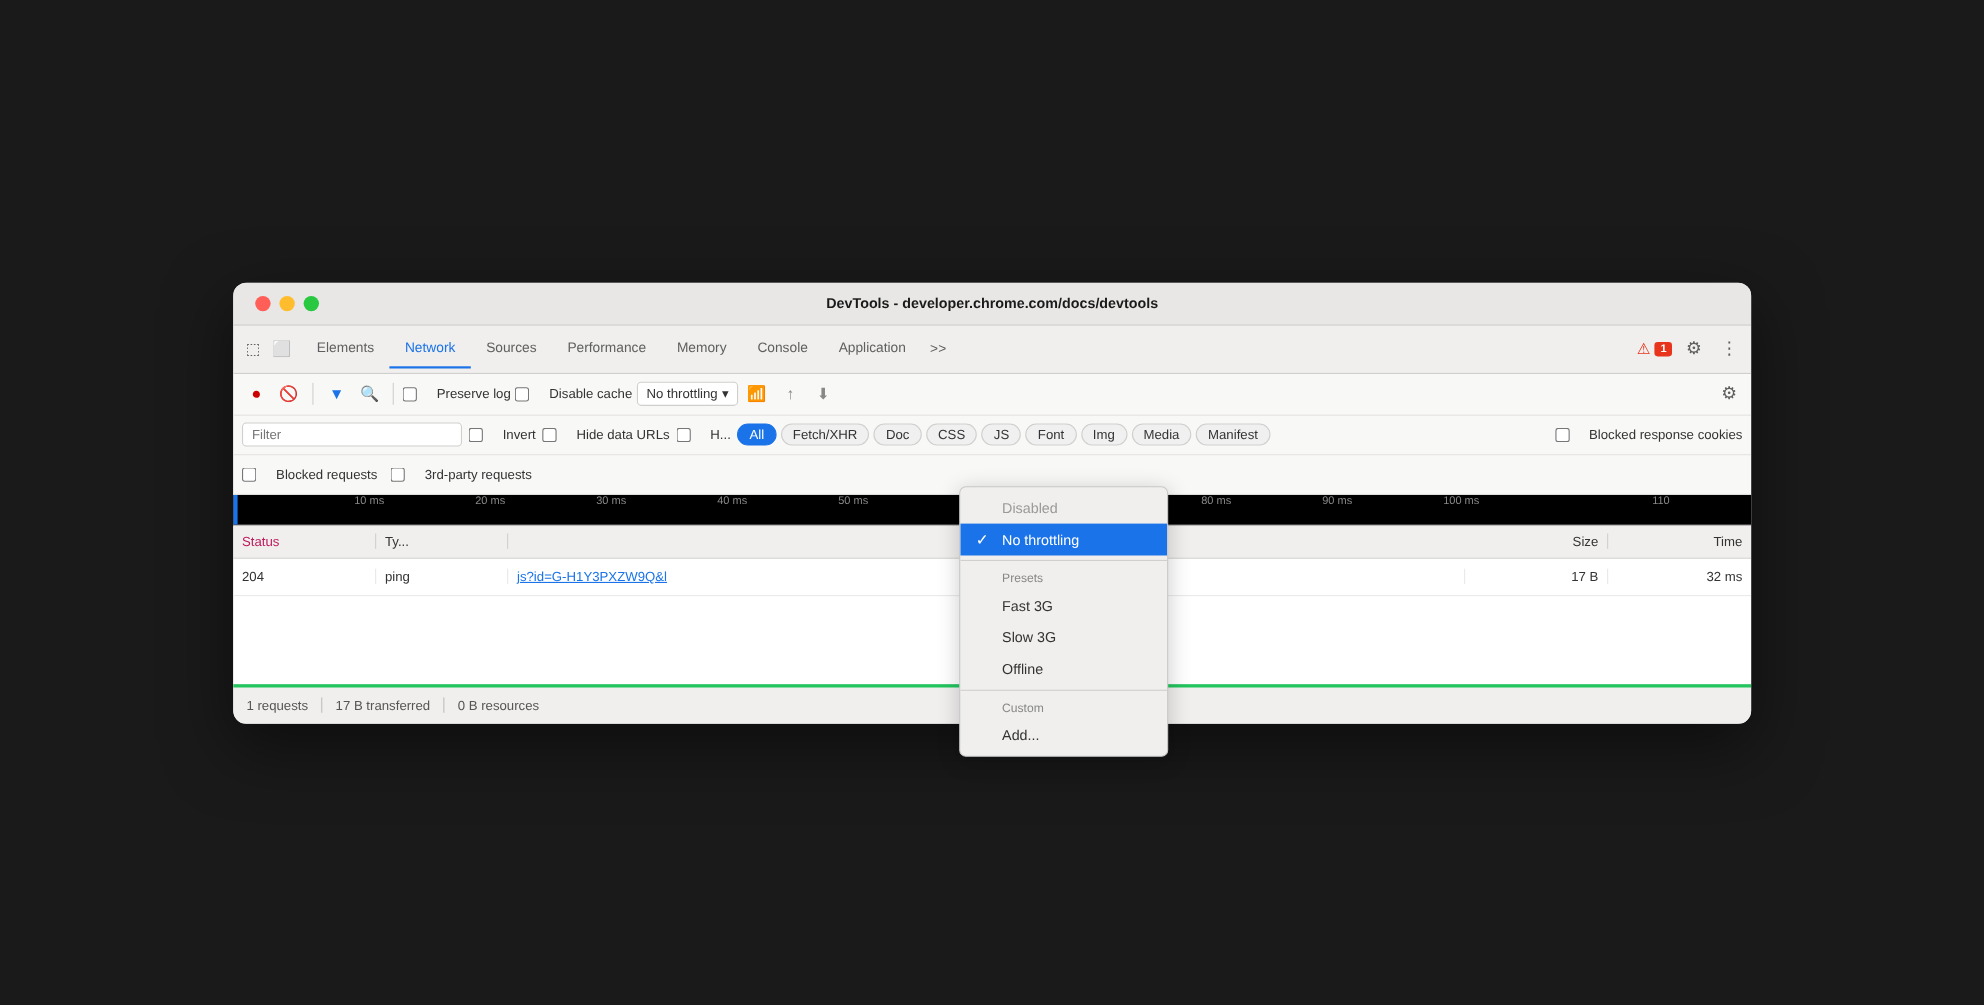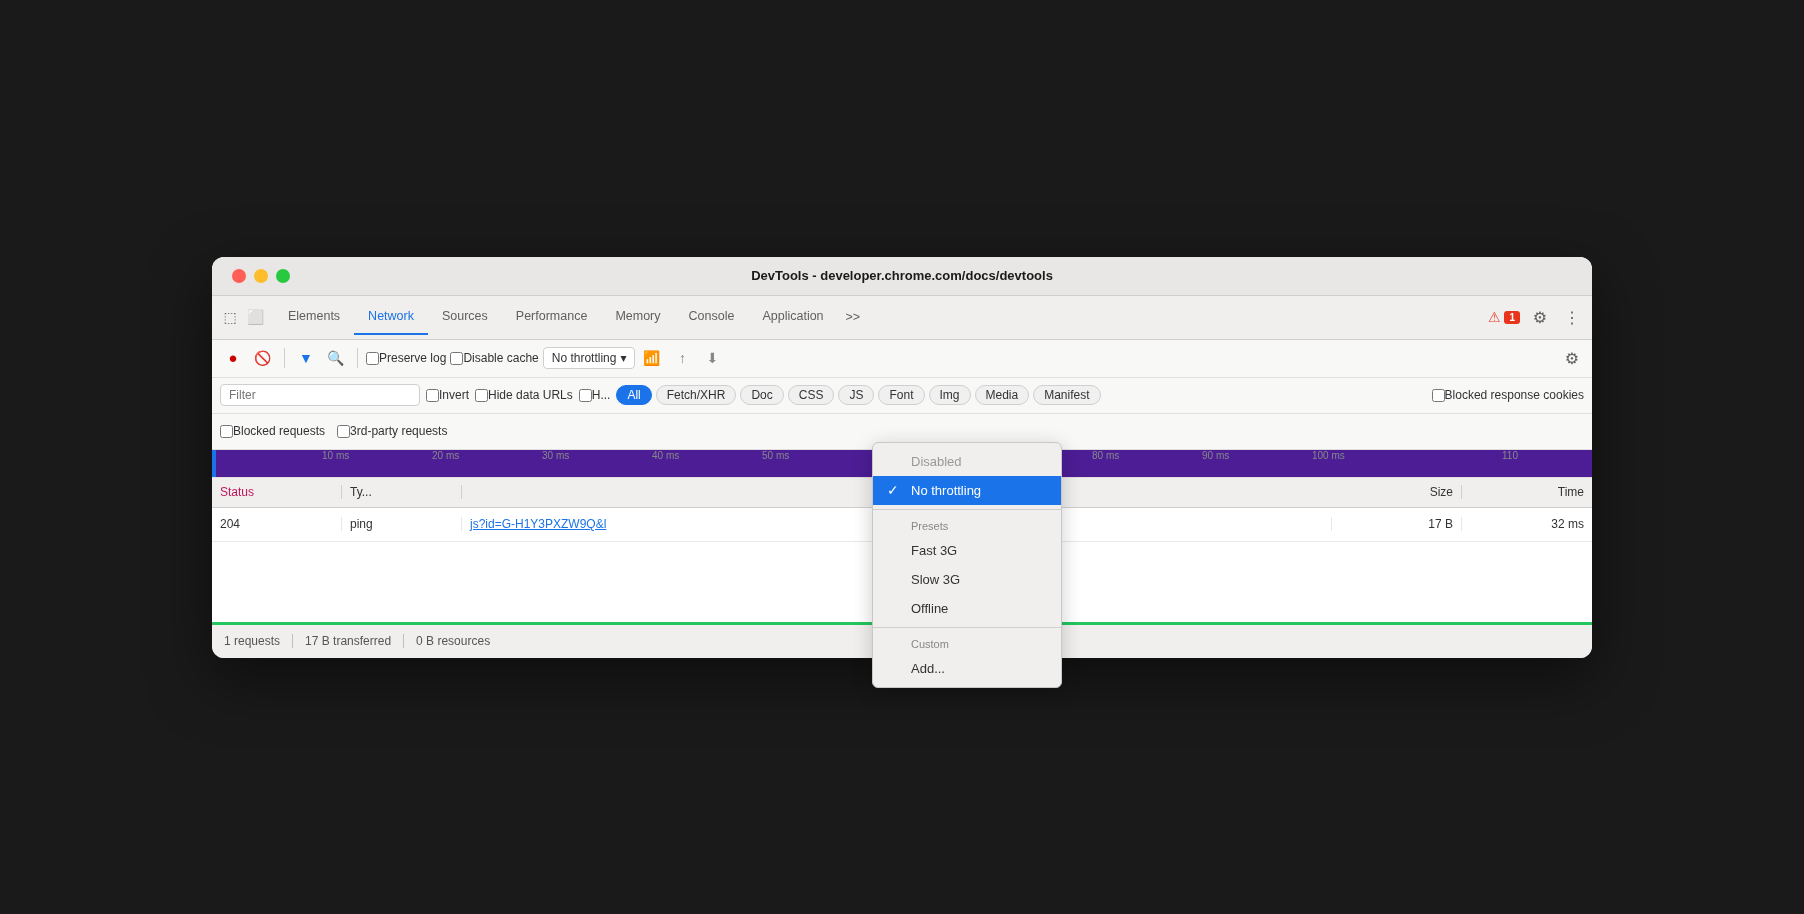--- a/index.html
+++ b/index.html
@@ -136,21 +136,21 @@
     .toolbar-btn.blue { color: #1a73e8; }
     .toolbar-divider {
       width: 1px;
       height: 20px;
       background: #d0cfcd;
       margin: 0 4px;
     }
     .checkbox-label {
       display: flex;
       align-items: center;
-      gap: 0;
+      gap: 18px;
       font-size: 12px;
       color: #333;
       cursor: pointer;
       white-space: nowrap;
     }
     .checkbox-label input { cursor: pointer; }
     .throttle-select {
       display: flex;
       align-items: center;
       gap: 4px;
@@ -214,21 +214,21 @@
     .blocked-bar {
       background: #f8f8f7;
       display: flex;
       align-items: center;
       padding: 4px 8px;
       gap: 12px;
       border-bottom: 1px solid #e0dfdd;
       height: 36px;
     }
     .timeline-bar {
-      background: #4c1d95;
+      background: #000000;
       display: flex;
       align-items: center;
       border-bottom: 1px solid #e0dfdd;
       height: 28px;
       position: relative;
       overflow: hidden;
     }
     .timeline-tick {
       display: flex;
       align-items: center;

